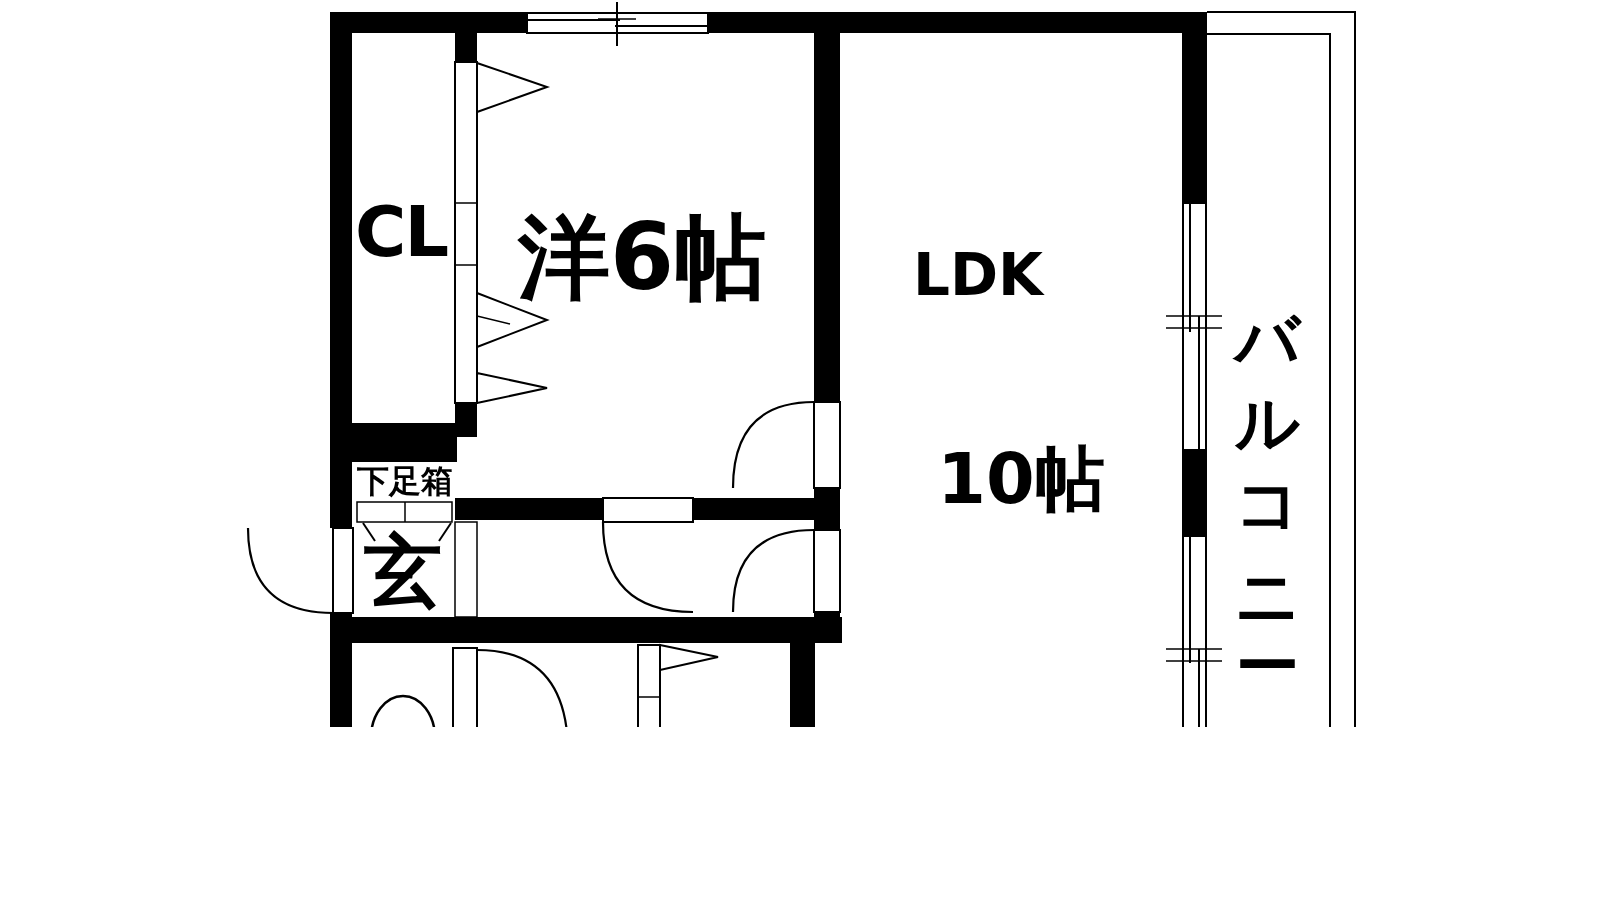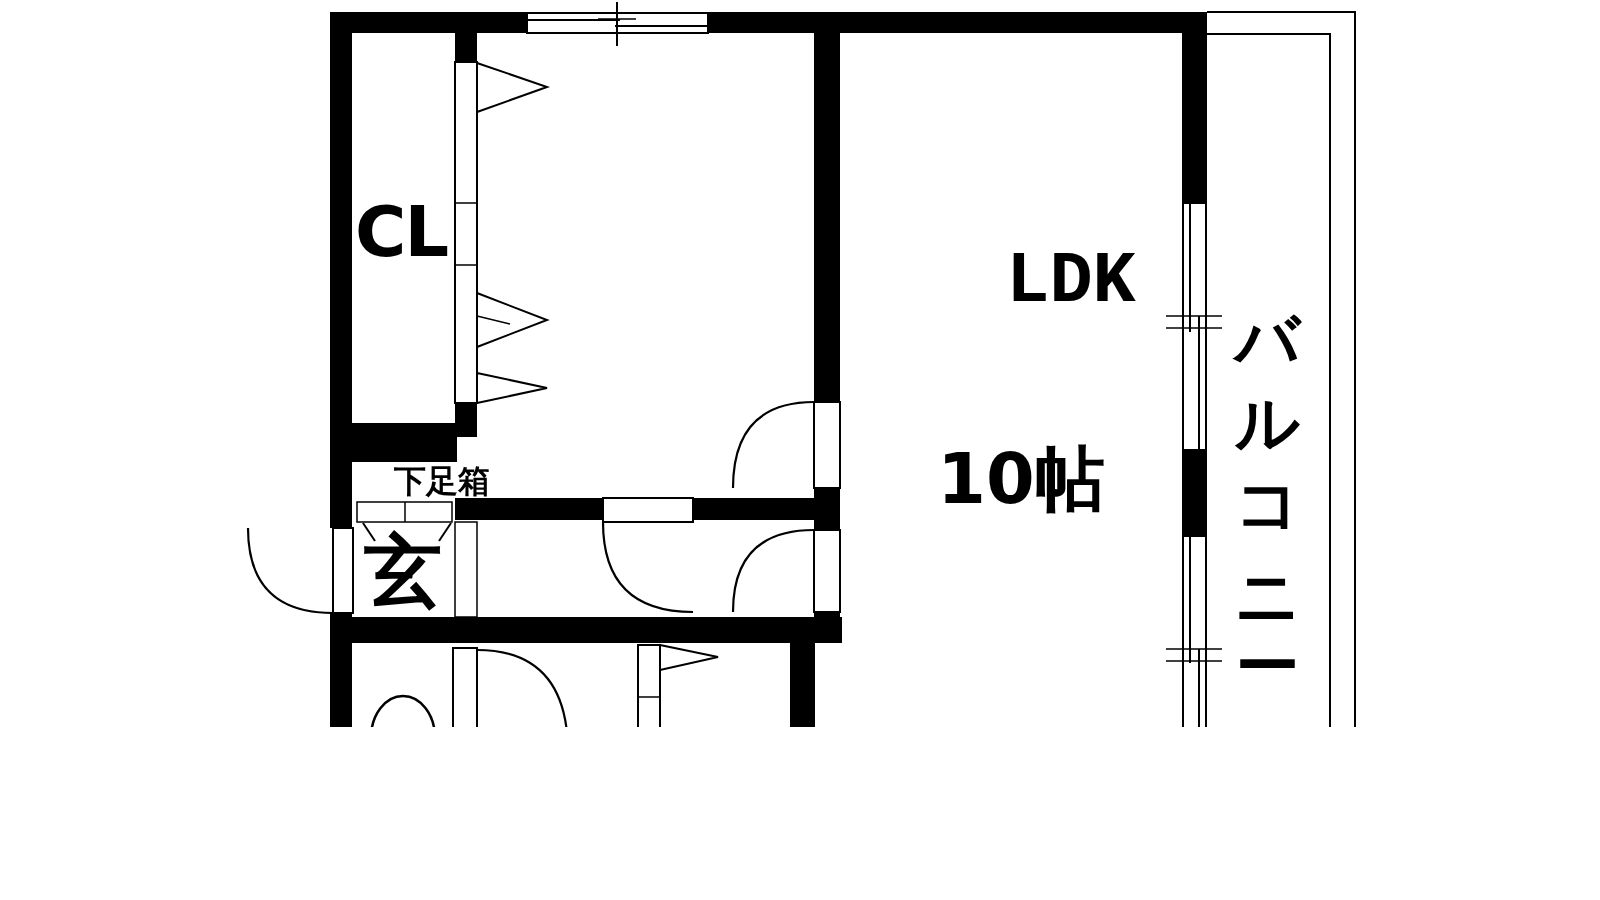--- a/index.html
+++ b/index.html
@@ -3,24 +3,24 @@
 <meta charset="utf-8">
 <style>
   html,body{margin:0;padding:0;background:#fff;}
   #stage{position:relative;width:1600px;height:727px;background:#ffffff;overflow:hidden;
          font-family:"DejaVu Sans",sans-serif;}
   #plan-svg{position:absolute;left:0;top:0;}
   .label{position:absolute;transform:translateX(-50%);color:#000;line-height:1;
          font-weight:600;white-space:nowrap;z-index:5;}
   .label-cl{left:401px;top:197px;font-size:70px;letter-spacing:-2px;}
   .label-western{left:642px;top:212px;font-size:92px;}
-  .label-ldk1{left:1071px;top:246px;font-size:72px;font-family:Liberation Mono, monospace;}
+  .label-ldk1{left:978px;top:246px;font-size:58px;}
   .label-ldk2{left:1021px;top:444px;font-size:70px;}
   .label-genkan{left:403px;top:532px;font-size:78px;}
-  .label-shoebox{left:405px;top:465px;font-size:32px;font-weight:600;margin-left:37px;}
+  .label-shoebox{left:405px;top:465px;font-size:32px;font-weight:600;}
   .label-balcony{left:1268px;top:268px;font-size:64px;transform:translateX(-50%);
                  writing-mode:vertical-rl;text-orientation:mixed;letter-spacing:18px;}
 </style>
 </head>
 <body>
 
 <div id="stage">
 
   <svg id="plan-svg" width="1600" height="900" viewBox="0 0 1600 900">
 
@@ -167,19 +167,20 @@
       </g>
     </g>
 
     <g>
       <circle cx="1527" cy="825" r="54" fill="#fff" stroke="#000" stroke-width="3"></circle>
       <polygon points="1528,772 1562,792 1541,800 1506,871" fill="#000"></polygon>
     </g>
   </svg>
 
   <div class="label label-cl">CL</div>
+  <div class="label label-western">洋6帖</div>
   <div class="label label-ldk1">LDK</div>
   <div class="label label-ldk2">10帖</div>
   <div class="label label-balcony">バルコニー</div>
   <div class="label label-genkan">玄</div>
   <div class="label label-shoebox">下足箱</div>
 
 </div>
 
 </body></html>

